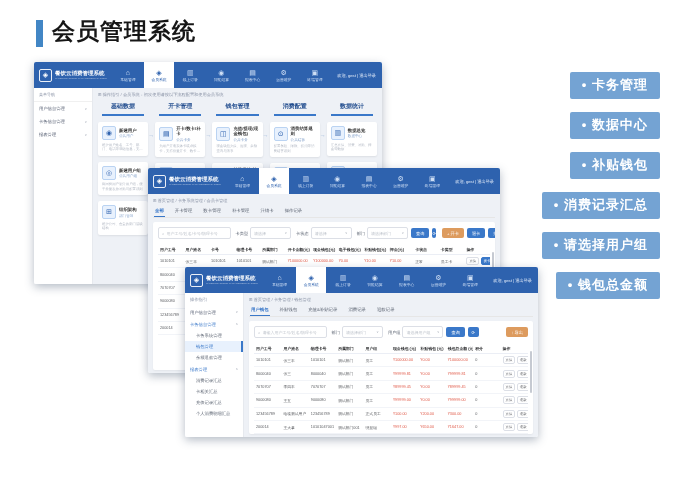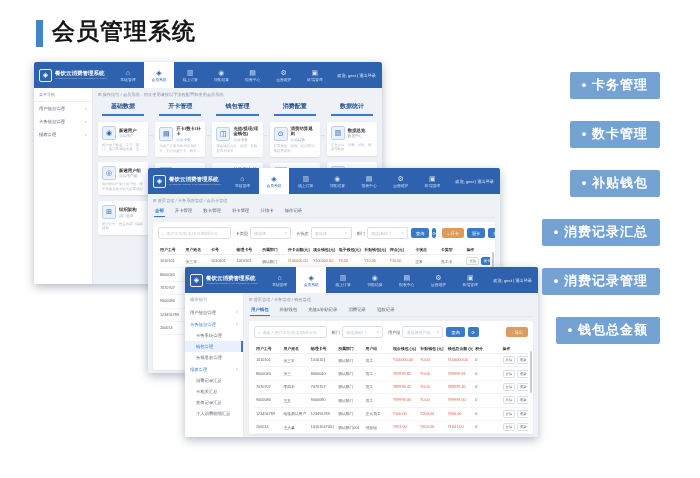--- a/index.html
+++ b/index.html
@@ -5,21 +5,21 @@
   html,body{margin:0;padding:0;}
   body{width:700px;height:478px;background:#ffffff;font-family:"Liberation Sans",sans-serif;position:relative;overflow:hidden;}
   .stage{position:absolute;inset:0;}
 
   
   .page-title{position:absolute;left:36px;top:16px;display:flex;align-items:flex-end;gap:9px;font-family:Liberation Mono, monospace;}
   .title-bar{width:7px;height:27px;background:#4286c5;}
   .page-title h1{font-size:23px;font-weight:bold;color:#161616;margin:0;letter-spacing:1px;}
 
   
-  .features{position:absolute;top:72px;right:40px;display:flex;flex-direction:column;align-items:flex-end;gap:22px;z-index:50;}
+  .features{position:absolute;top:72px;right:40px;display:flex;flex-direction:column;align-items:flex-end;gap:13px;z-index:50;}
   .feature-pill{background:#74a3d3;color:#fff;font-size:13px;font-weight:bold;padding:4px 12px 5px;border-radius:2px;letter-spacing:1px;white-space:nowrap;}
 
   
   .app-window{position:absolute;background:#fff;box-shadow:0 3px 10px rgba(40,60,90,.35);border-radius:2px;overflow:hidden;}
   #win-a{left:34px;top:62px;width:348px;height:222px;z-index:10;}
   #win-b{left:148px;top:168px;width:352px;height:205px;z-index:20;}
   #win-c{left:185px;top:267px;width:353px;height:170px;z-index:30;}
 
   .app-header{height:26px;background:#2e62ae;display:flex;align-items:stretch;color:#fff;flex-shrink:0;}
   .logo{display:flex;align-items:center;gap:3px;padding:0 5px;min-width:64px;}
@@ -98,24 +98,24 @@
 <div class="stage">
 
   <div class="page-title">
     <span class="title-bar"></span>
     <h1>会员管理系统</h1>
   </div>
 
   <div class="features">
 
   <div class="feature-pill">• 卡务管理</div>
-      <div class="feature-pill">• 数卡管理</div>
+      <div class="feature-pill">• 数据中心</div>
       <div class="feature-pill">• 补贴钱包</div>
       <div class="feature-pill">• 消费记录汇总</div>
-      <div class="feature-pill">• 消费记录管理</div>
+      <div class="feature-pill">• 请选择用户组</div>
       <div class="feature-pill">• 钱包总金额</div>
     </div>
 
   <section class="app-window" id="win-a">
     <header class="app-header">
       <div class="logo">
         <span class="logo-icon">◈</span>
         <span class="logo-text">
           <span class="logo-name">餐饮云消费管理系统</span>
           <span class="logo-sub">CATERING CLOUD MANAGEMENT SYSTEM</span>

